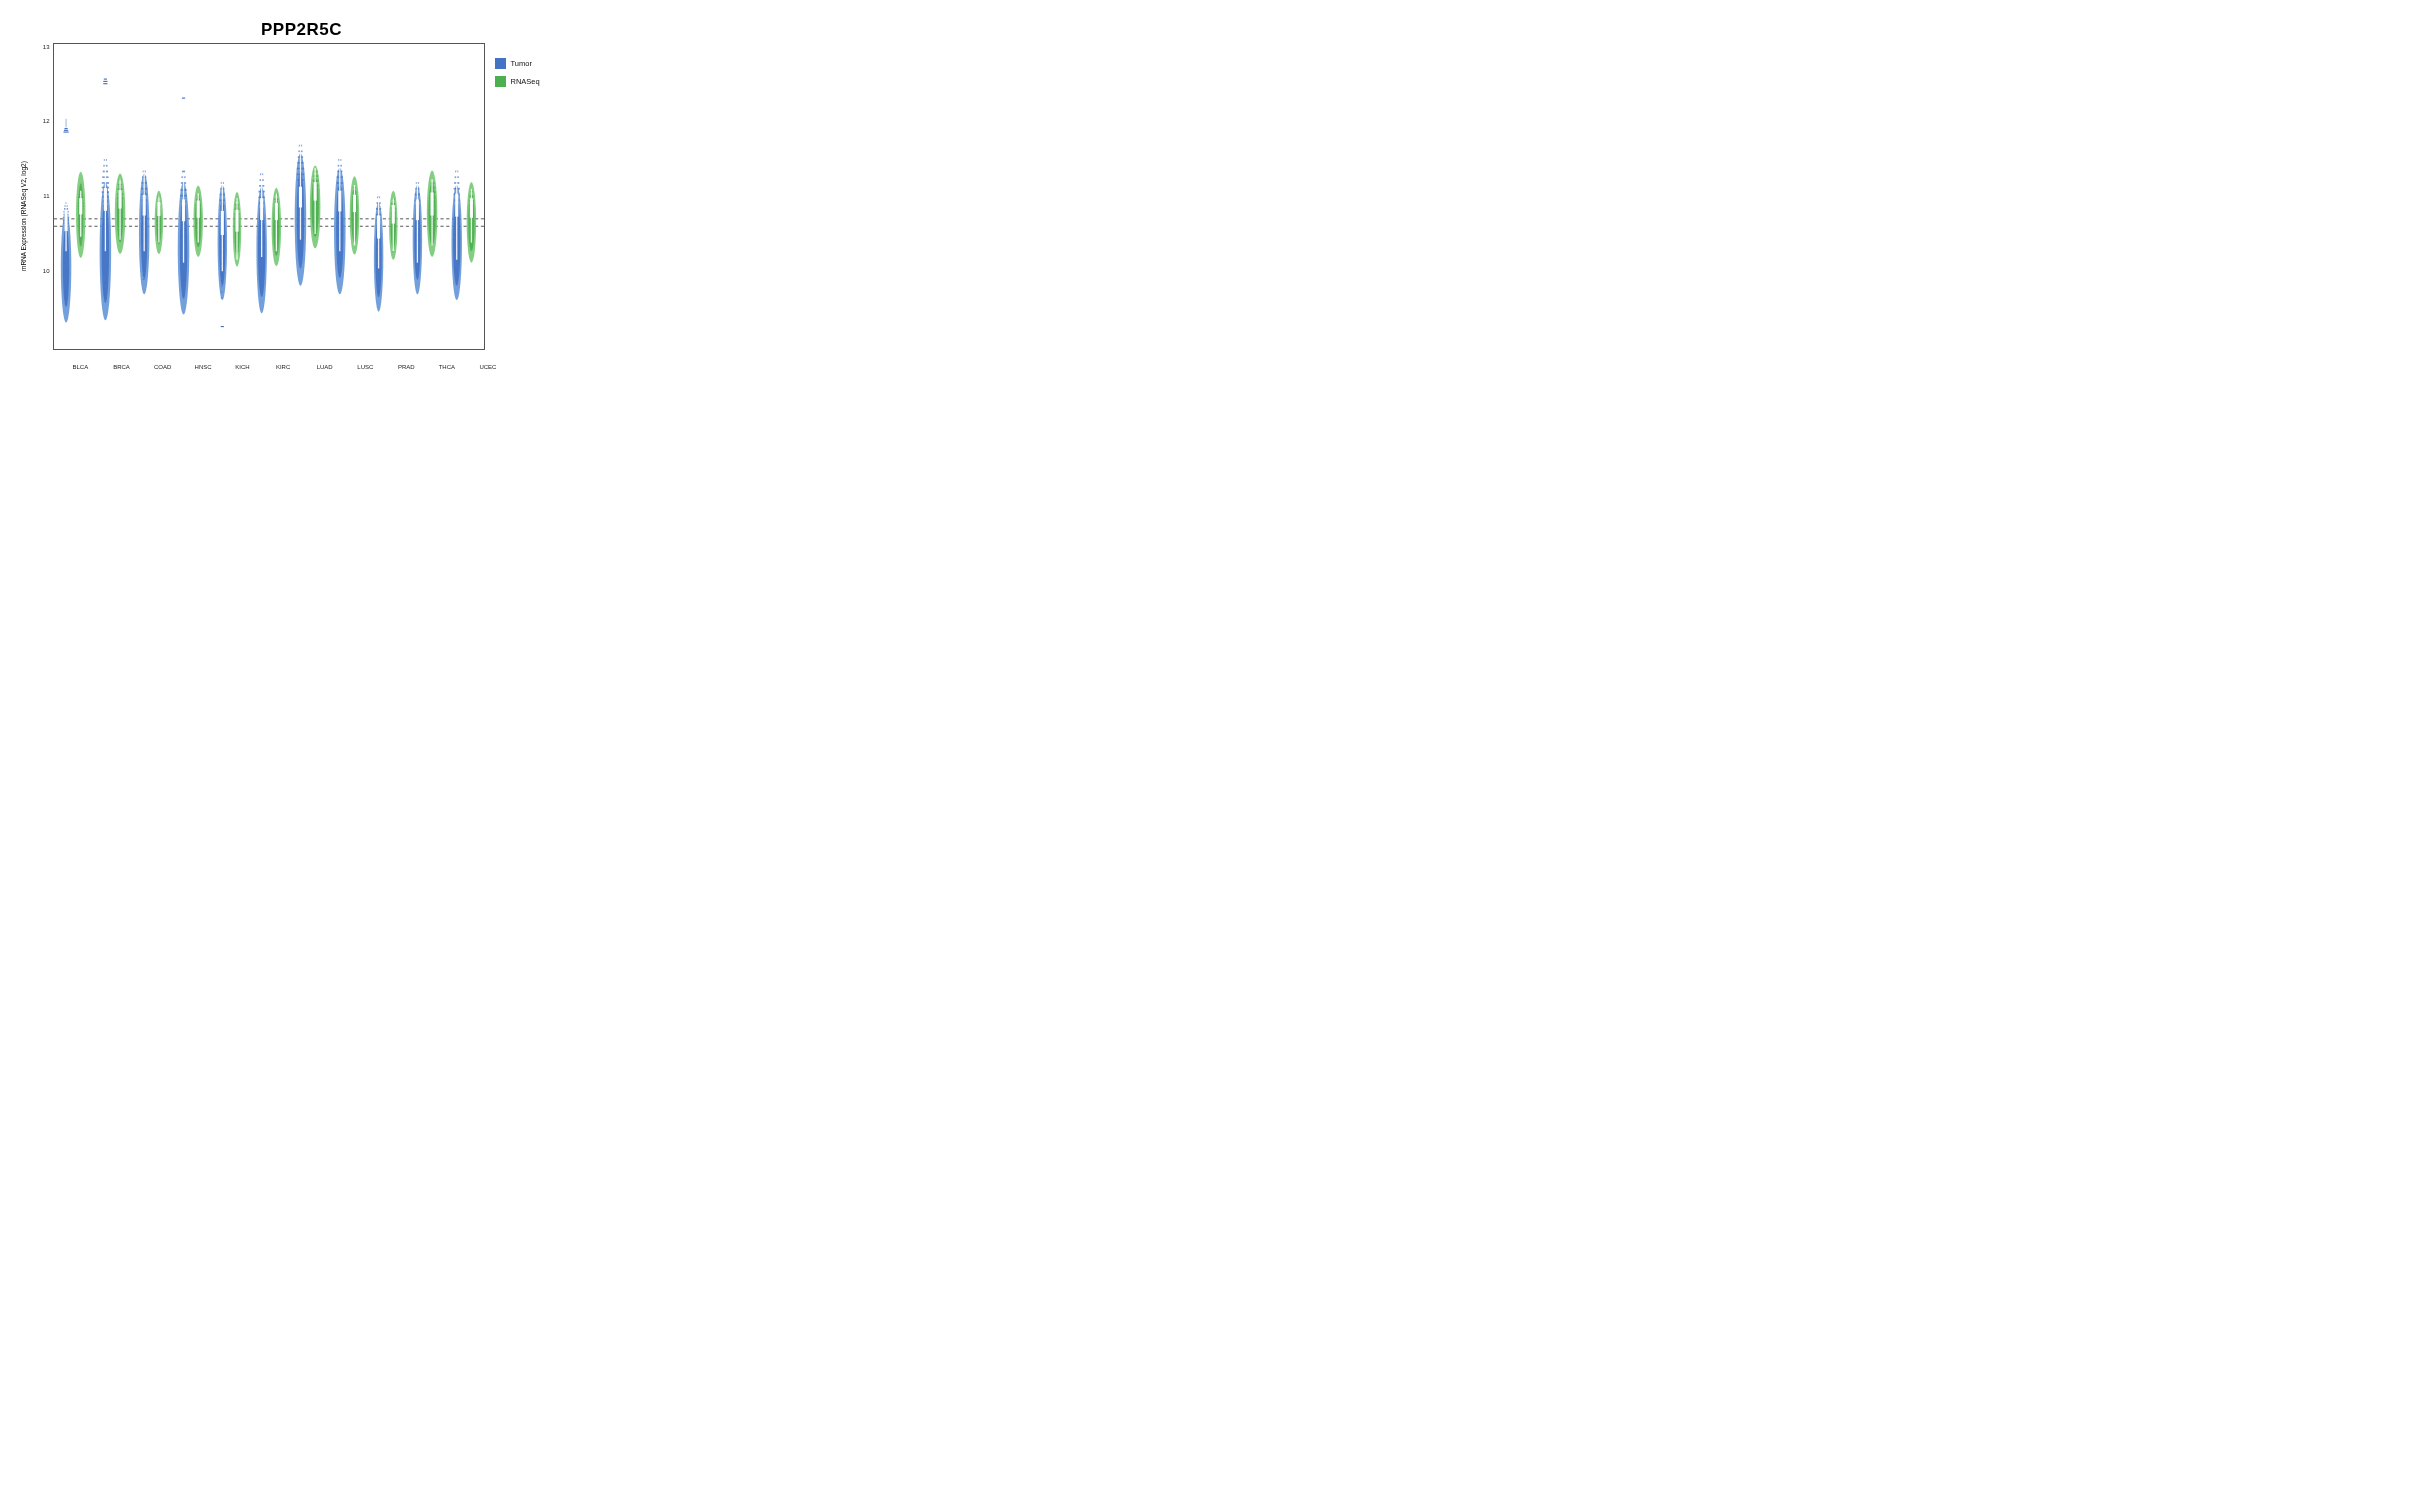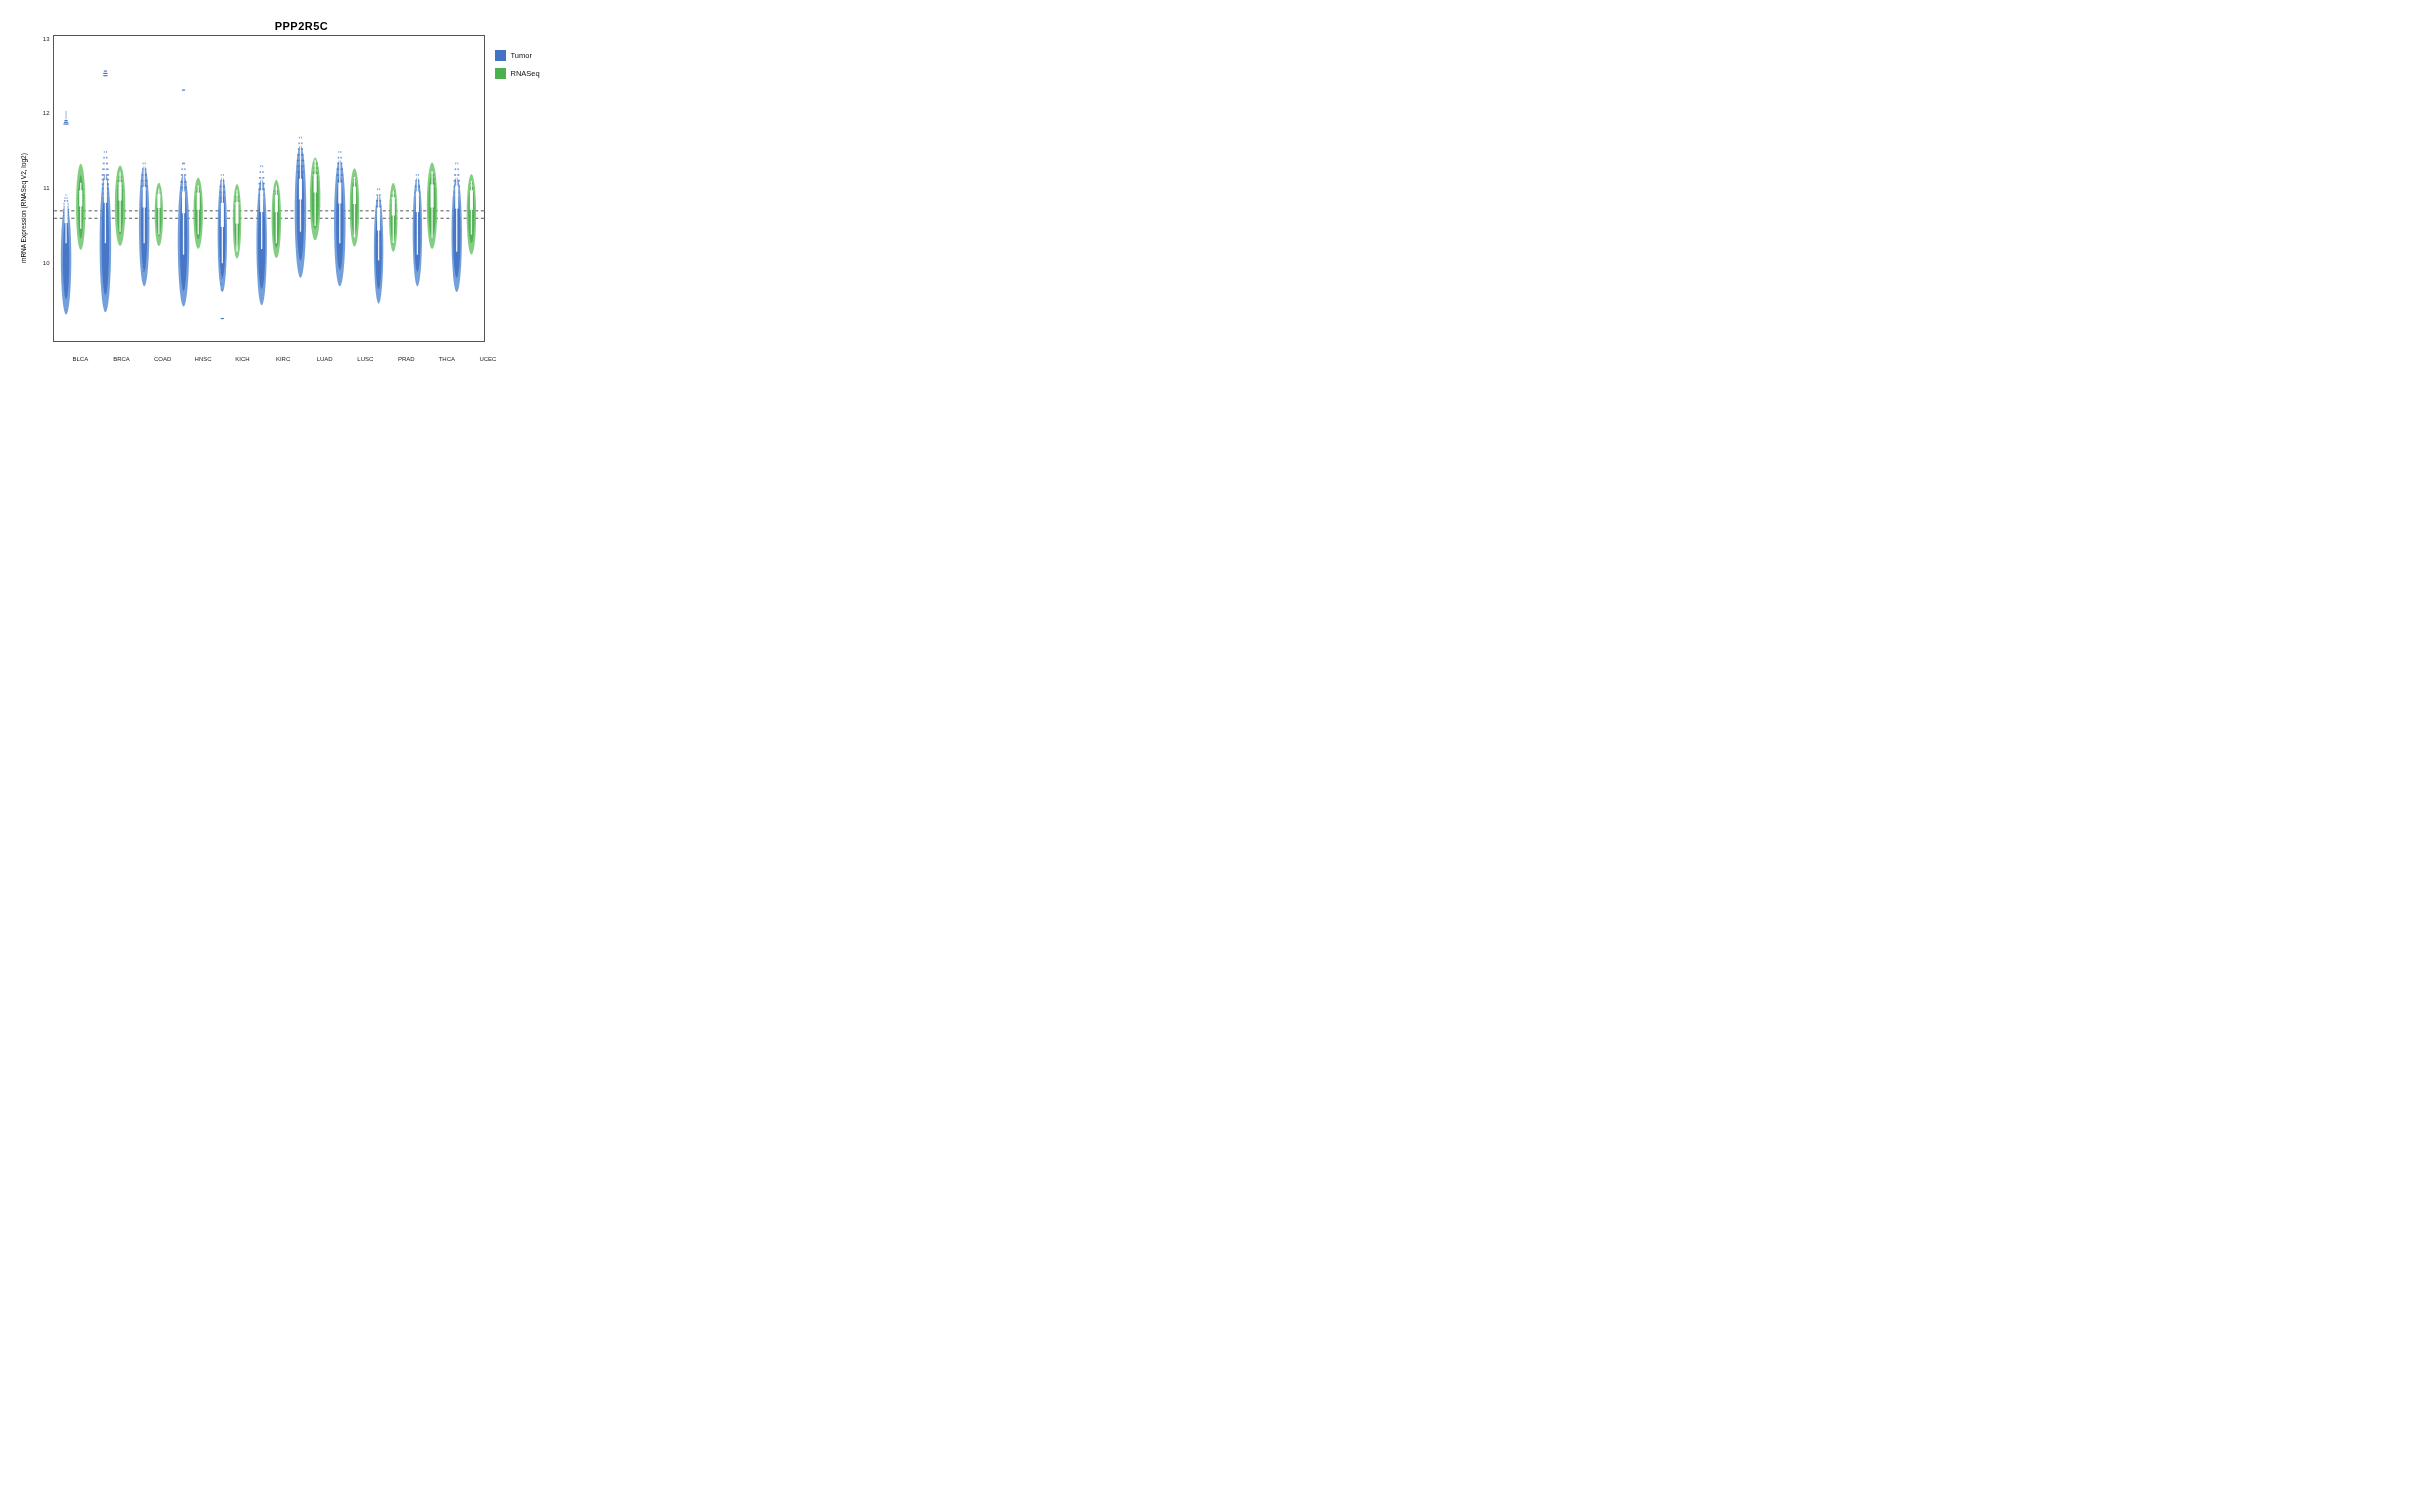--- a/index.html
+++ b/index.html
@@ -13,21 +13,21 @@
       justify-content: center;
     }
     .chart-container {
       width: 578px;
       height: 352px;
       position: relative;
       background: #ffffff;
     }
     .chart-title {
       text-align: center;
-      font-size: 11px;
+      font-size: 17px;
       font-weight: bold;
       padding: 7.5px 0 2.5px 0;
       letter-spacing: 0.5px;
     }
     .chart-area {
       display: flex;
       flex-direction: row;
       width: 100%;
       height: calc(100% - 25px);
     }

